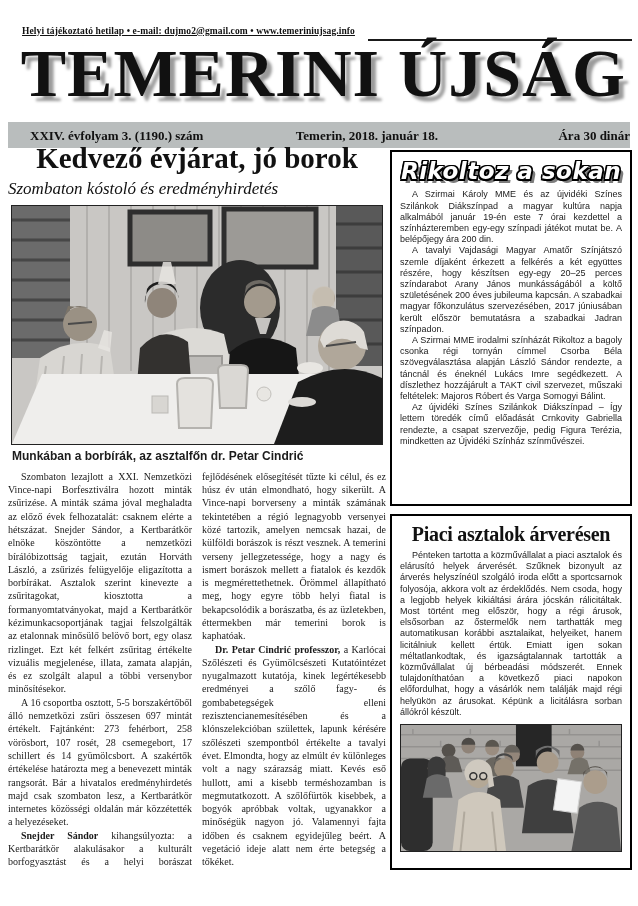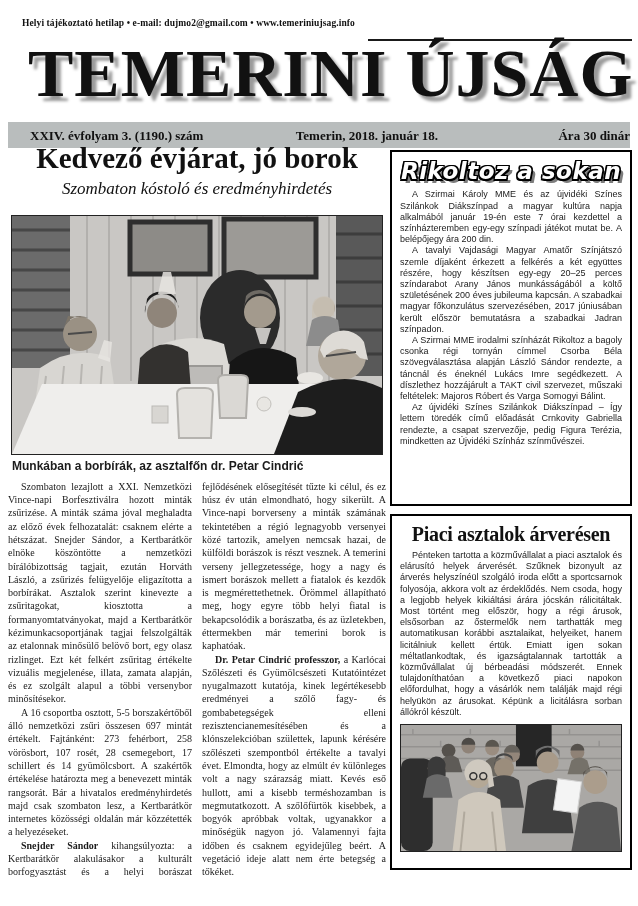--- a/index.html
+++ b/index.html
@@ -5,49 +5,50 @@
   html,body{margin:0;padding:0;}
   body{
     width:638px;height:906px;background:var(--paper,#fff);
     position:relative;overflow:hidden;
     font-family:"Liberation Serif",serif;color:var(--ink,#111);
   }
   .abs{position:absolute;}
 
   
   .topbar{
-    left:22px;top:18px;width:400px;
+    left:22px;top:26px;width:400px;
     font:bold 9.5px/1.2 "Liberation Serif",serif;
-    letter-spacing:0.1px;white-space:nowrap;
+    letter-spacing:0.1px;white-space:nowrap;text-decoration:underline;
   }
   .topbar-rule{left:368px;top:39px;width:264px;height:2px;background:#1a1a1a;}
   .masthead{
-    left:28px;top:38px;width:610px;
+    left:16px;top:38px;width:610px;
     font:bold 68px/1.05 "Liberation Serif",serif;
     letter-spacing:1px;white-space:nowrap;
     text-shadow:5px 5px 3px var(--shadow-gray,#9b9b9b);
+    text-align:right;
   }
   .issuebar{
     left:8px;top:122px;width:622px;height:26px;
     background:var(--bar-gray,#b9bdbd);
     display:flex;align-items:center;justify-content:space-between;
     padding:0 0 0 22px;box-sizing:border-box;
     font:bold 13px/1 "Liberation Serif",serif;
   }
   .issuebar .mid{margin-right:28px;}
 
   
   .lead{left:8px;top:143px;width:378px;}
   .lead h1{
     margin:0;font:bold 29px/1.1 "Liberation Serif",serif;
     text-align:center;
   }
   .lead .sub{
     font:italic 17px/1.25 "Liberation Serif",serif;
-    text-align:center;margin:3px 0 16px;
+    text-align:left;margin:3px 0 6px;
   }
   .photo{border:1px solid #222;background:#cfcdca;overflow:hidden;}
   .photo svg{display:block;}
   .main-photo{width:370px;height:238px;margin:0 auto;}
   .caption{
     font:bold 12px/1.3 "Liberation Sans",sans-serif;
     margin:4px 0 5px 4px;color:#1c1c1c;
   }
   .body-cols{
     height:402px;overflow:hidden;

